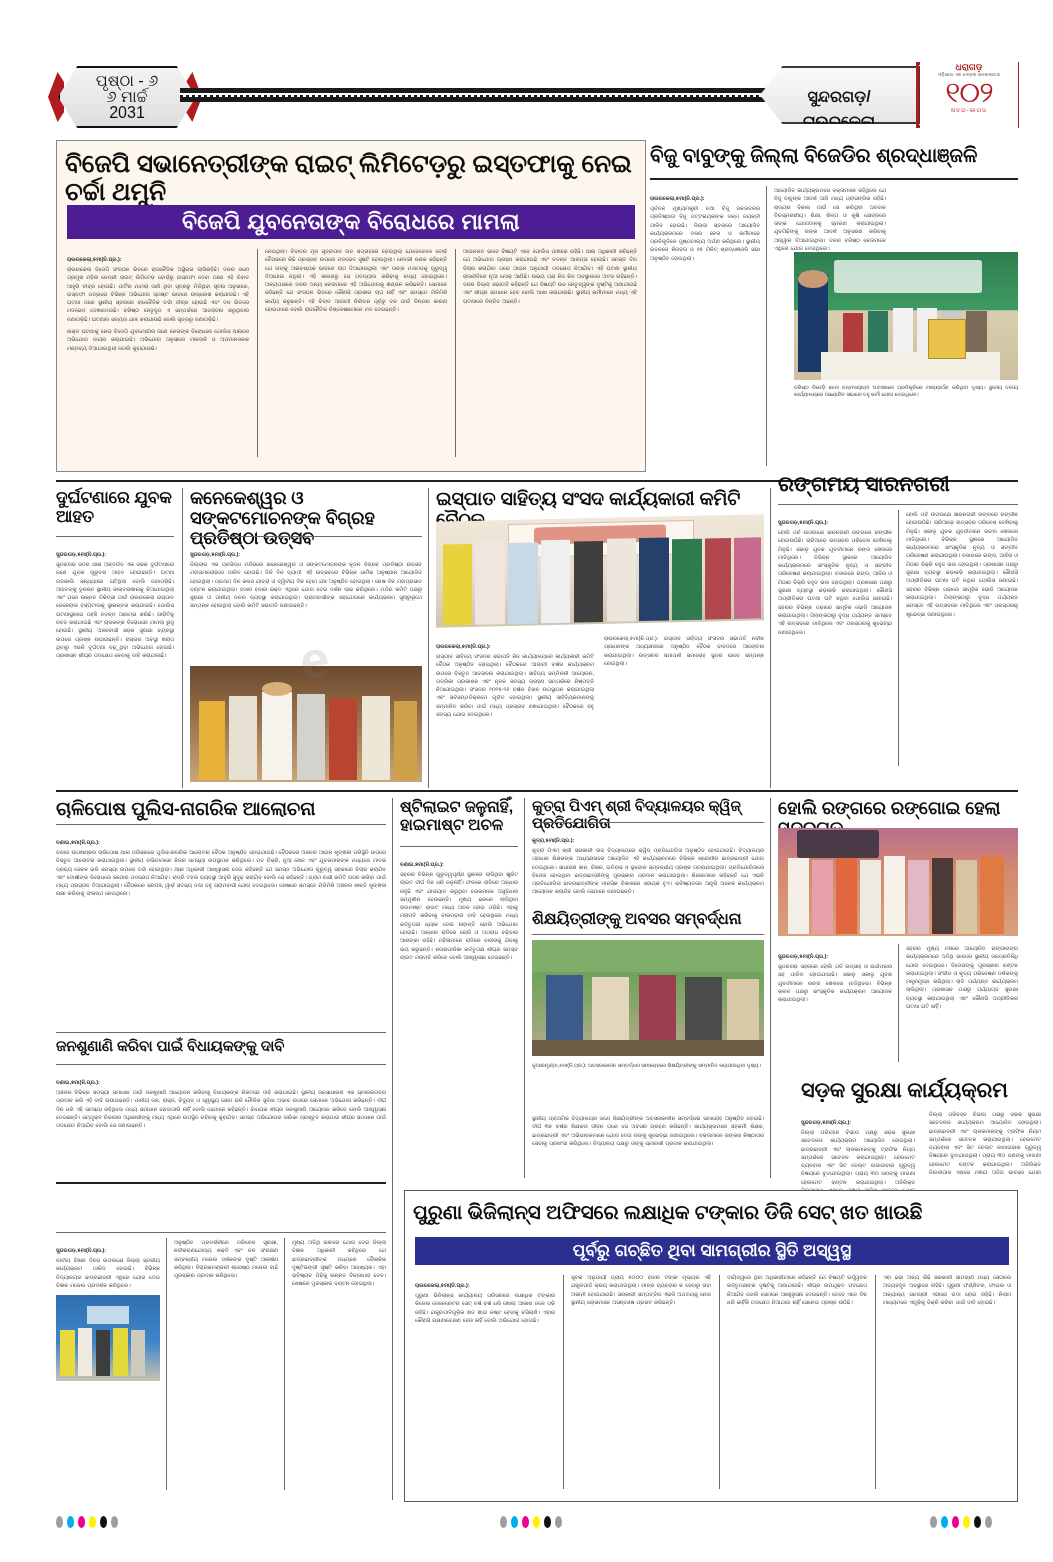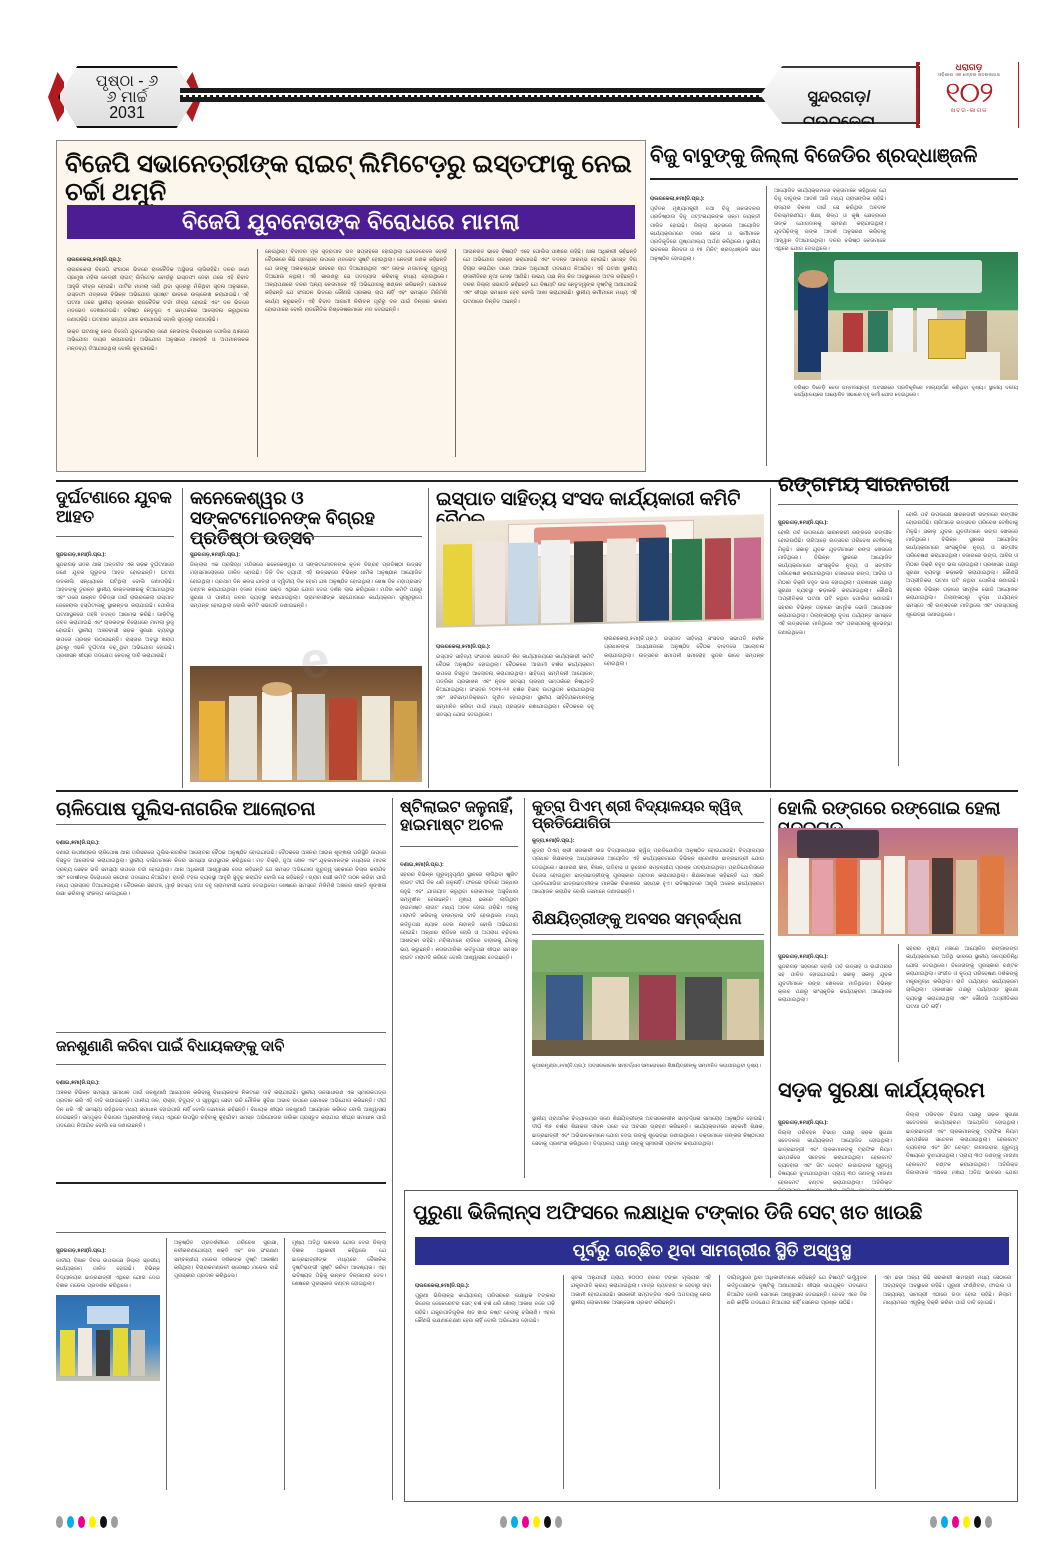--- a/index.html
+++ b/index.html
@@ -396,21 +396,21 @@
       <div style="position:absolute; left:84%; top:26%; width:10%; height:72%; background:#e07a43;"></div>
     </div>
     <div style="position:absolute; top:146px; width:114px; height:120px;">
       <span class="body-txt" style="font-weight:bold; display:inline;">ସୁନ୍ଦରଗଡ଼,୫ମା(ନି.ପ୍ର.):</span>
       <div class="body-txt">ସୁନ୍ଦରଗଡ଼ ସହରରେ ହୋଲି ପର୍ବ ଉତ୍ସାହ ଓ ଉଦ୍ଦୀପନାର ସହ ପାଳିତ ହୋଇଯାଇଛି। ସକାଳୁ ସକାଳୁ ଯୁବକ ଯୁବତୀମାନେ ରଙ୍ଗ ଖେଳରେ ମାତିଥିଲେ। ବିଭିନ୍ନ କ୍ଲବ ପକ୍ଷରୁ ସାଂସ୍କୃତିକ କାର୍ଯ୍ୟକ୍ରମ ଆୟୋଜନ କରାଯାଇଥିଲା।</div>
     </div>
     <div class="sep-v" style="left:120px; top:146px; height:118px;"></div>
     <div class="body-txt box" style="left:128px; top:146px; width:112px; height:120px;">ସହରର ମୁଖ୍ୟ ମଞ୍ଚରେ ଆୟୋଜିତ ରଙ୍ଗାରଙ୍ଗ କାର୍ଯ୍ୟକ୍ରମରେ ଅତିଥି ଭାବରେ ସ୍ଥାନୀୟ ଜନପ୍ରତିନିଧି ଯୋଗ ଦେଇଥିଲେ। ବିଜେତାଙ୍କୁ ପୁରସ୍କାର ବଣ୍ଟନ କରାଯାଇଥିଲା। ସଂଗୀତ ଓ ନୃତ୍ୟ ପରିବେଷଣ ଦର୍ଶକଙ୍କୁ ମନ୍ତ୍ରମୁଗ୍ଧ କରିଥିଲା। ରାତି ପର୍ଯ୍ୟନ୍ତ କାର୍ଯ୍ୟକ୍ରମ ଚାଲିଥିଲା। ପ୍ରଶାସନ ପକ୍ଷରୁ ପର୍ଯ୍ୟାପ୍ତ ସୁରକ୍ଷା ବ୍ୟବସ୍ଥା କରାଯାଇଥିଲା ଏବଂ କୌଣସି ଅପ୍ରୀତିକର ଘଟଣା ଘଟି ନାହିଁ।</div>
   </div>
 
-  <div class="box" style="left:778px; top:1078px; width:240px; height:100px;">
+  <div class="box" style="left:801px; top:1078px; width:240px; height:100px;">
     <div class="hl" style="font-size:21px;">ସଡ଼କ ସୁରକ୍ଷା କାର୍ଯ୍ୟକ୍ରମ</div>
     <div style="position:absolute; top:32px; width:114px; height:64px;">
       <span class="body-txt" style="font-weight:bold; display:inline;">ସୁନ୍ଦରଗଡ଼,୫ମା(ନି.ପ୍ର.):</span>
       <div class="body-txt">ଜିଲ୍ଲା ପରିବହନ ବିଭାଗ ପକ୍ଷରୁ ସଡ଼କ ସୁରକ୍ଷା ସଚେତନତା କାର୍ଯ୍ୟକ୍ରମ ଆୟୋଜିତ ହୋଇଥିଲା। ଛାତ୍ରଛାତ୍ରୀ ଏବଂ ଚାଳକମାନଙ୍କୁ ଟ୍ରାଫିକ ନିୟମ ସମ୍ପର୍କରେ ସଚେତନ କରାଯାଇଥିଲା। ହେଲମେଟ ବ୍ୟବହାର ଏବଂ ସିଟ ବେଲ୍ଟ ଲଗାଇବାର ଗୁରୁତ୍ୱ ବିଷୟରେ ବୁଝାଯାଇଥିଲା। ପ୍ରାୟ ୩୦ ଜଣଙ୍କୁ ମାଗଣା ହେଲମେଟ ବଣ୍ଟନ କରାଯାଇଥିଲା। ଅତିରିକ୍ତ ଜିଲ୍ଲାପାଳ ଏଥିରେ ମୁଖ୍ୟ ଅତିଥି ଭାବରେ ଯୋଗ ଦେଇଥିଲେ।</div>
     </div>
     <div class="body-txt box" style="left:128px; top:32px; width:112px; height:64px;">ଜିଲ୍ଲା ପରିବହନ ବିଭାଗ ପକ୍ଷରୁ ସଡ଼କ ସୁରକ୍ଷା ସଚେତନତା କାର୍ଯ୍ୟକ୍ରମ ଆୟୋଜିତ ହୋଇଥିଲା। ଛାତ୍ରଛାତ୍ରୀ ଏବଂ ଚାଳକମାନଙ୍କୁ ଟ୍ରାଫିକ ନିୟମ ସମ୍ପର୍କରେ ସଚେତନ କରାଯାଇଥିଲା। ହେଲମେଟ ବ୍ୟବହାର ଏବଂ ସିଟ ବେଲ୍ଟ ଲଗାଇବାର ଗୁରୁତ୍ୱ ବିଷୟରେ ବୁଝାଯାଇଥିଲା। ପ୍ରାୟ ୩୦ ଜଣଙ୍କୁ ମାଗଣା ହେଲମେଟ ବଣ୍ଟନ କରାଯାଇଥିଲା। ଅତିରିକ୍ତ ଜିଲ୍ଲାପାଳ ଏଥିରେ ମୁଖ୍ୟ ଅତିଥି ଭାବରେ ଯୋଗ ଦେଇଥିଲେ।</div>
   </div>
 
   <div class="thick-h" style="left:56px; top:1182px; width:330px;"></div>
 

